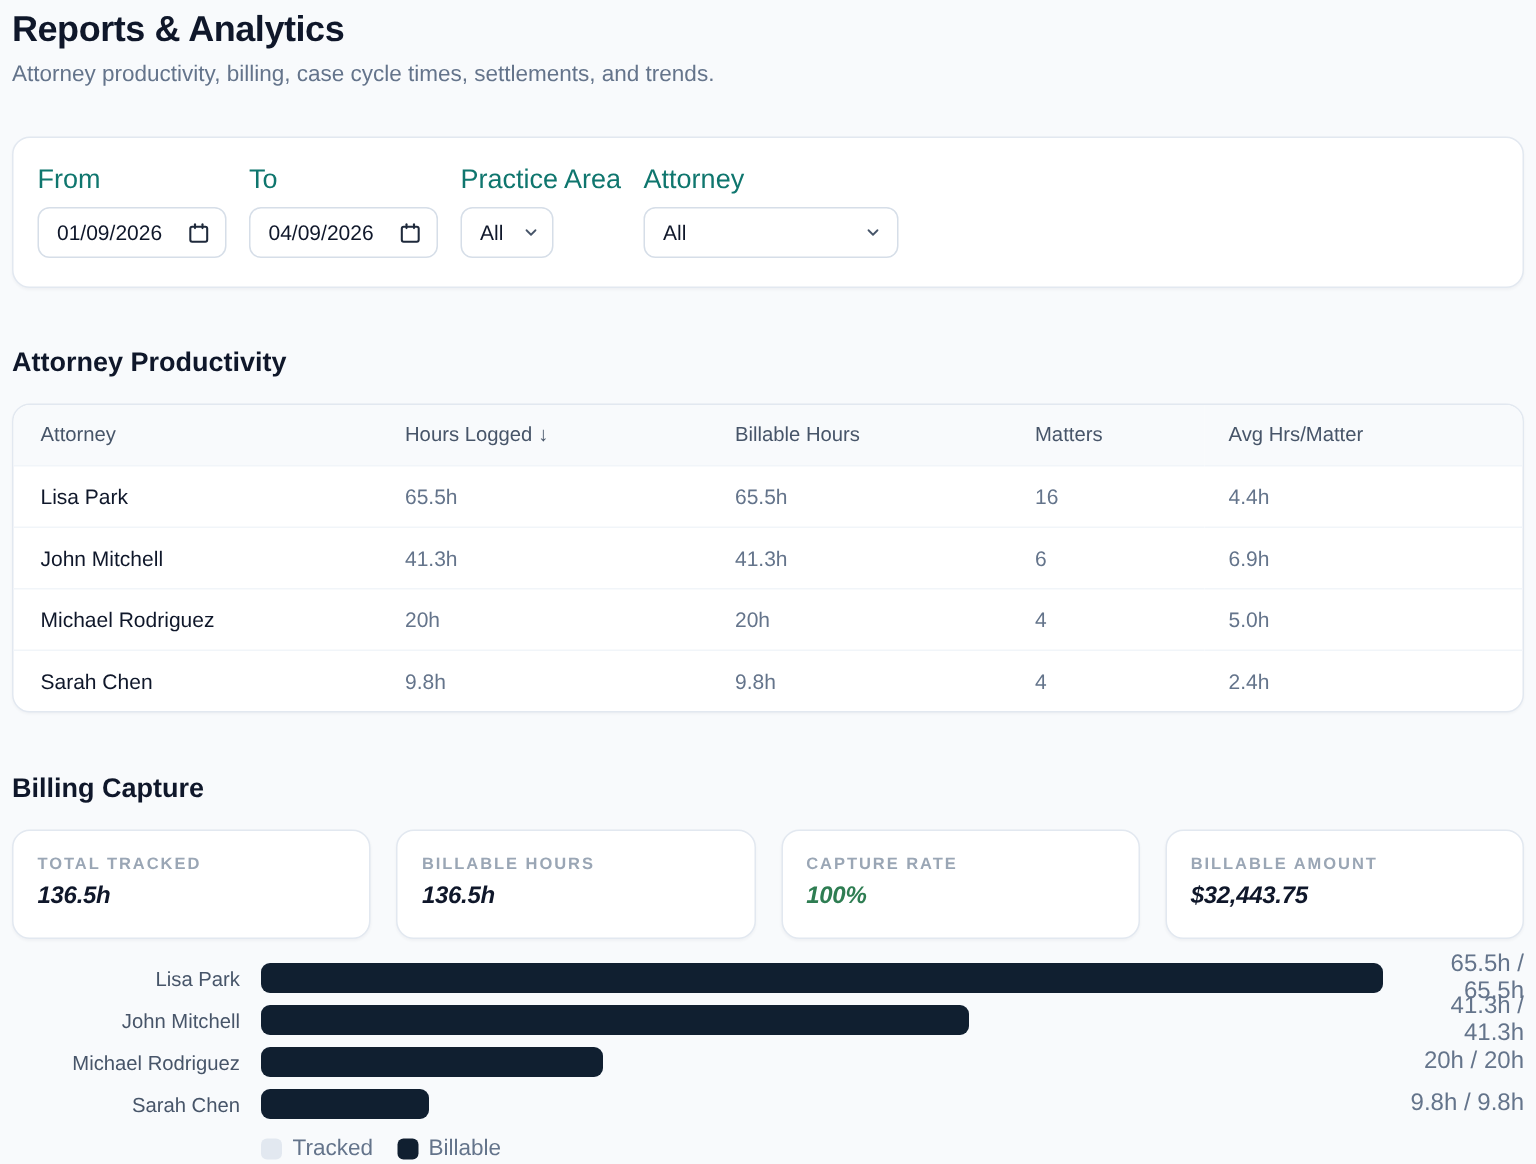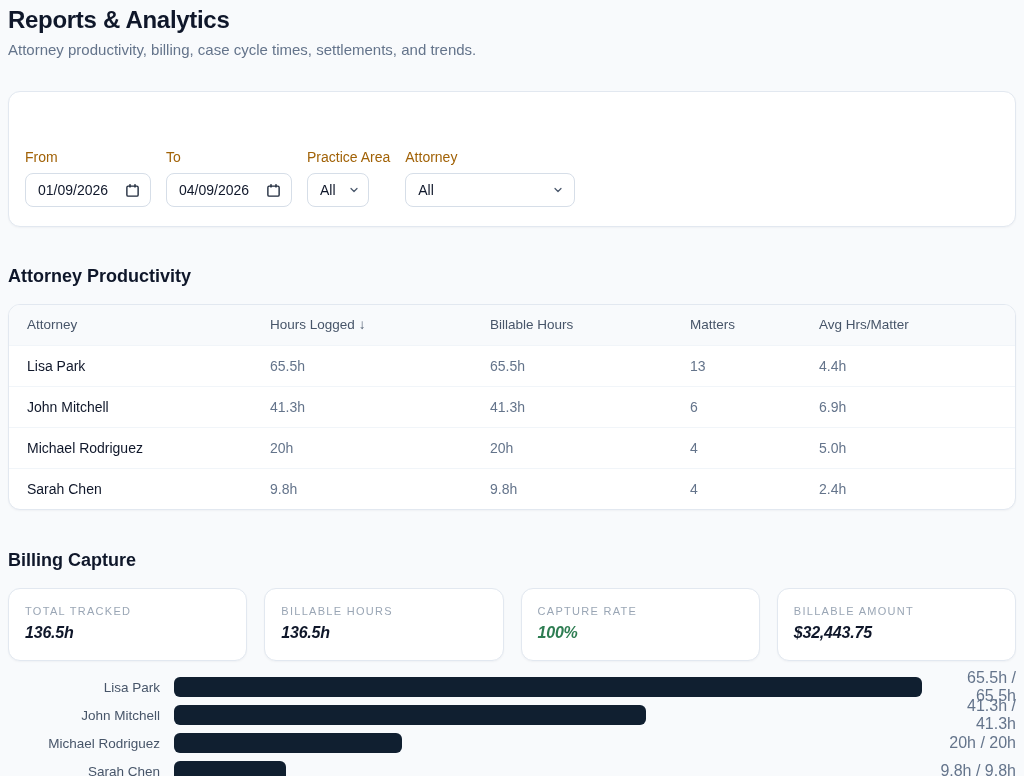--- a/index.html
+++ b/index.html
@@ -20,21 +20,21 @@
   .card {
     background: #ffffff;
     border: 1px solid #e2e8f0;
     border-radius: 12px;
     box-shadow: 0 1px 2px rgba(15,23,42,0.04);
   }
 
   
   .filter-card { margin-top: 33px; padding: 17px 16px 19px 16px; display: flex; gap: 15px; align-items: flex-start; }
   .field { display: flex; flex-direction: column; }
-  .field-label { font-size: 14px; color: #a16207; margin-bottom: 8px; margin-top: 40px; }
+  .field-label { font-size: 18px; color: #0f766e; margin-bottom: 8px; }
   .input, .select {
     height: 34px;
     border: 1px solid #d6dee8;
     border-radius: 8px;
     background: #fff;
     display: flex;
     align-items: center;
     justify-content: space-between;
     padding: 0 10px 0 12px;
     font-size: 14px;
@@ -68,21 +68,21 @@
   th.col-hours { width: 220px; }
   th.col-billable { width: 200px; }
   th.col-matters { width: 129px; }
   tbody td { padding: 12px 16px; border-top: 1px solid #f1f5f9; color: #64748b; height: 41px; }
   tbody td:first-child { padding-left: 18px; color: #0f172a; font-weight: 500; }
   .sort-arrow { margin-left: 4px; color: #475569; }
 
   
   .stats-row { margin-top: 17px; display: flex; gap: 17px; }
   .stat-card { flex: 1; padding: 16px 16px 18px 16px; }
-  .stat-label { font-size: 11px; font-weight: 400; letter-spacing: 1.3px; color: #9aa6b5; text-transform: uppercase; }
+  .stat-label { font-size: 11px; font-weight: 700; letter-spacing: 1.3px; color: #9aa6b5; text-transform: uppercase; }
   .stat-value { margin-top: 7px; font-size: 16px; font-weight: 700; color: #0f172a; letter-spacing: -0.2px; font-style: italic; }
 
   
   .chart { margin-top: 16px; }
   .chart-row { display: flex; align-items: center; height: 20px; margin-bottom: 8px; }
   .chart-label { width: 152px; text-align: right; font-size: 13.5px; color: #475569; flex: none; }
   .bar-zone { flex: 1; position: relative; height: 20px; margin: 0 14px; }
   .bar-track, .bar-fill { position: absolute; left: 0; top: 0; height: 20px; border-radius: 6px; }
   .bar-track { background: #e2e8f0; }
   .bar-fill { background: #101f30; }
@@ -162,21 +162,21 @@
           <th class="col-billable"><span>Billable Hours</span></th>
           <th class="col-matters"><span>Matters</span></th>
           <th class="col-avg"><span>Avg Hrs/Matter</span></th>
         </tr>
       </thead>
       <tbody>
           <tr>
     <td>Lisa Park</td>
     <td>65.5h</td>
     <td>65.5h</td>
-    <td>13</td>
+    <td>16</td>
     <td>4.4h</td>
   </tr>
           <tr>
     <td>John Mitchell</td>
     <td>41.3h</td>
     <td>41.3h</td>
     <td>6</td>
     <td>6.9h</td>
   </tr>
           <tr>

